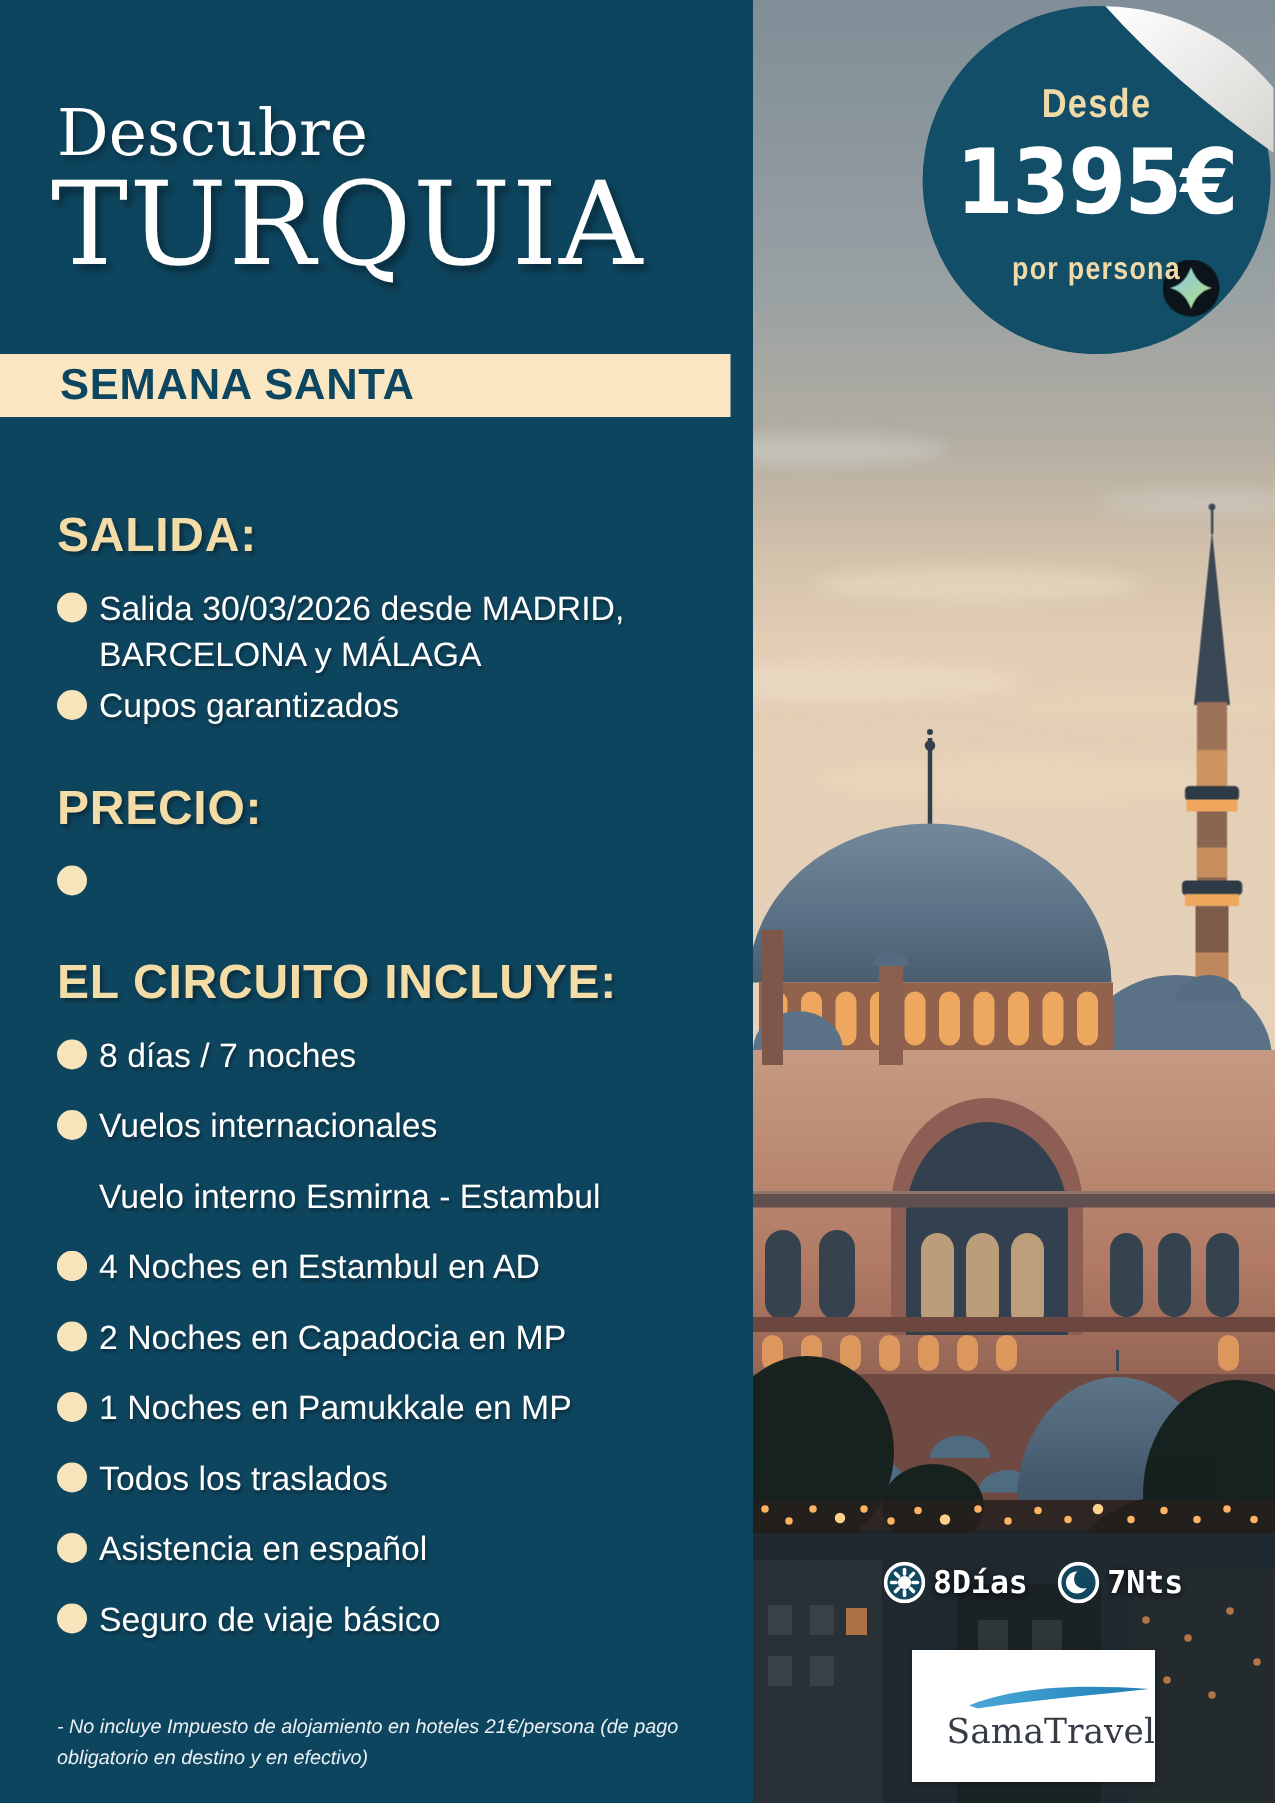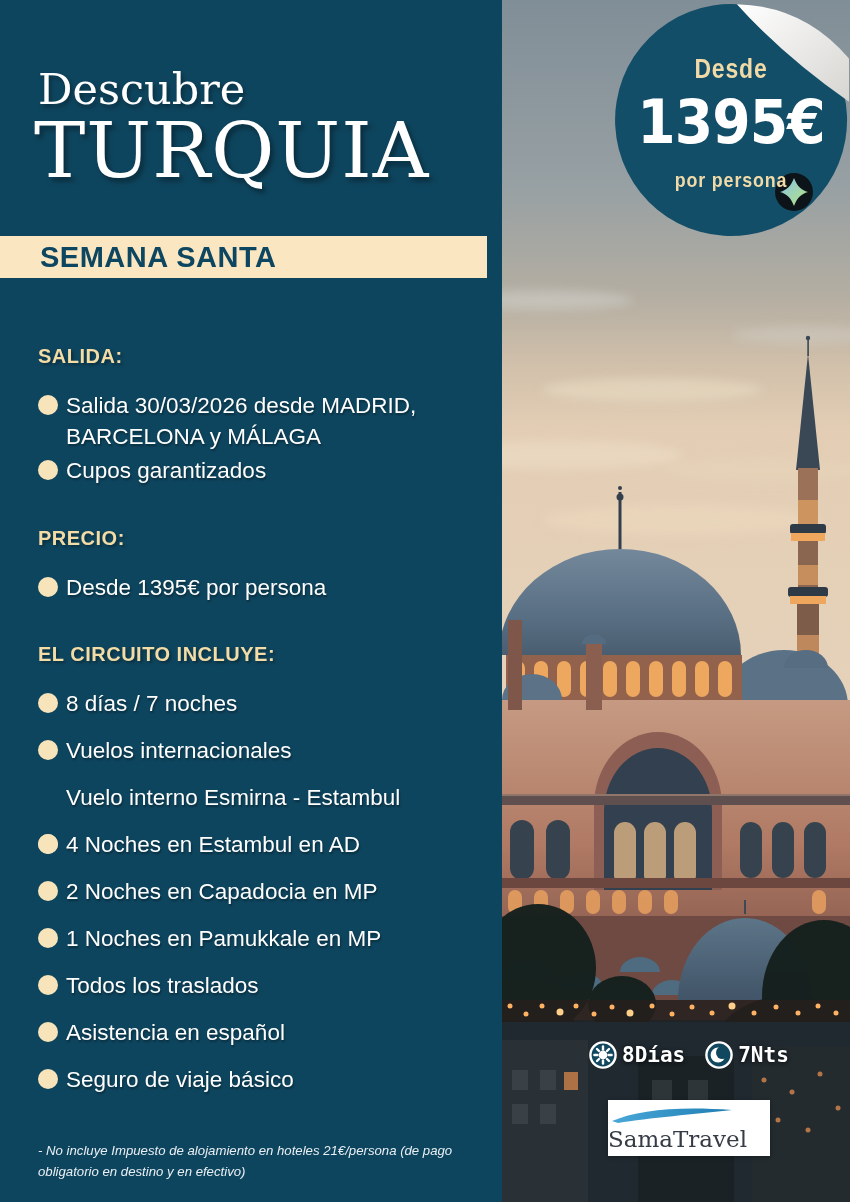--- a/index.html
+++ b/index.html
@@ -26,21 +26,21 @@
   .banner{
     position:absolute;left:0;top:236px;width:487px;height:42px;
     background:#fae6c0;display:flex;align-items:center;box-sizing:border-box;padding-left:40px;
   }
   .banner-text{color:#0d4660;font-weight:bold;font-size:29px;letter-spacing:.5px;}
   .section{position:absolute;left:38px;width:430px;}
   #sec-salida{top:338px;}
   #sec-precio{top:520px;}
   #sec-circuito{top:636px;}
   .sec-heading{
-    margin:0 0 16px 0;color:#f3dca6;font-size:20px;font-weight:bold;letter-spacing:.5px;
+    margin:0 0 16px 0;color:#f3dca6;font-size:32px;font-weight:bold;letter-spacing:.5px;
     line-height:36px;text-shadow:2px 2px 3px rgba(0,0,0,.35);
   }
   ul.items{list-style:none;margin:0;padding:0;}
   ul.items li{
     position:relative;padding-left:28px;color:#ffffff;font-size:22.5px;line-height:31px;
     text-shadow:1px 2px 2px rgba(0,0,0,.35);
   }
   ul.items li .dot{
     position:absolute;left:0;top:5px;width:20px;height:20px;border-radius:50%;
     background:#f8e4ba;
@@ -71,22 +71,22 @@
   }
   
   .stats{position:absolute;left:589px;top:1041px;display:flex;align-items:center;z-index:3;}
   .stat{display:flex;align-items:center;}
   .stat + .stat{margin-left:20px;}
   .stat-label{
     margin-left:5px;font-family:"DejaVu Sans Mono",monospace;font-weight:bold;
     font-size:21px;color:#ffffff;text-shadow:0 1px 4px rgba(0,0,0,.8);
   }
   .agency{
-    position:absolute;left:608px;top:1100px;width:162px;height:56px;background:#ffffff;
-    display:flex;flex-direction:column;align-items:flex-start;justify-content:center;z-index:3;
+    position:absolute;left:608px;top:1100px;width:162px;height:88px;background:#ffffff;
+    display:flex;flex-direction:column;align-items:flex-end;justify-content:center;z-index:3;
     box-shadow:0 1px 4px rgba(0,0,0,.3);
   }
   .agency-name{
     font-family:"DejaVu Serif",serif;font-size:23px;color:#363c45;margin-top:1px;
   }
 </style>
 </head>
 <body>
 
 <div class="photo">
@@ -305,21 +305,21 @@
     <h2 class="sec-heading">SALIDA:</h2>
     <ul class="items">
       <li><span class="dot"></span><span>Salida 30/03/2026 desde MADRID, BARCELONA y MÁLAGA</span></li>
       <li><span class="dot"></span><span>Cupos garantizados</span></li>
     </ul>
   </div>
 
   <div class="section" id="sec-precio">
     <h2 class="sec-heading">PRECIO:</h2>
     <ul class="items">
-      <li><span class="dot"></span><span>Desde 1395€ por persona</span></li>
+      <li><span class="dot"></span></li>
     </ul>
   </div>
 
   <div class="section" id="sec-circuito">
     <h2 class="sec-heading">EL CIRCUITO INCLUYE:</h2>
     <ul class="items">
       <li><span class="dot"></span><span>8 días / 7 noches</span></li>
       <li><span class="dot"></span><span>Vuelos internacionales</span></li>
       <li class="no-dot"><span>Vuelo interno Esmirna - Estambul</span></li>
       <li><span class="dot"></span></li>

